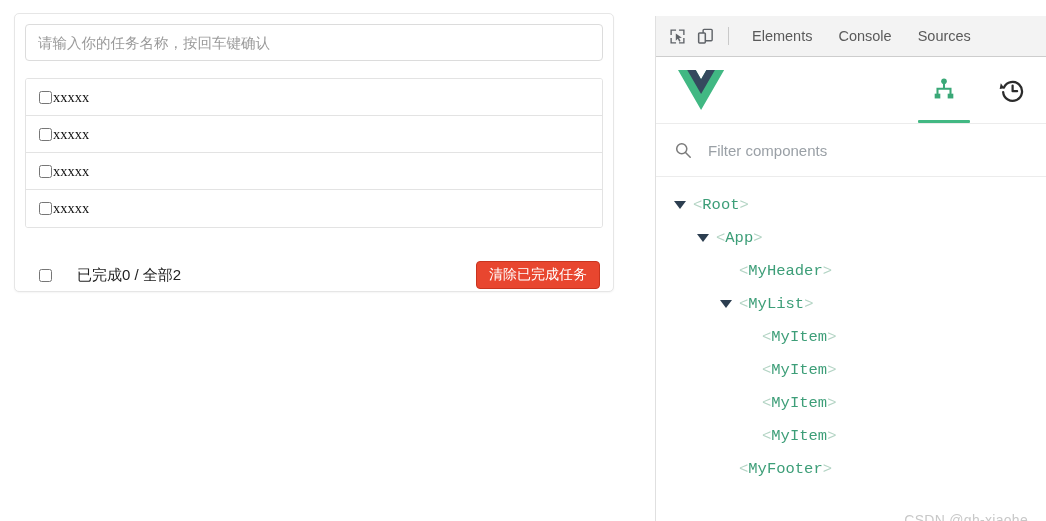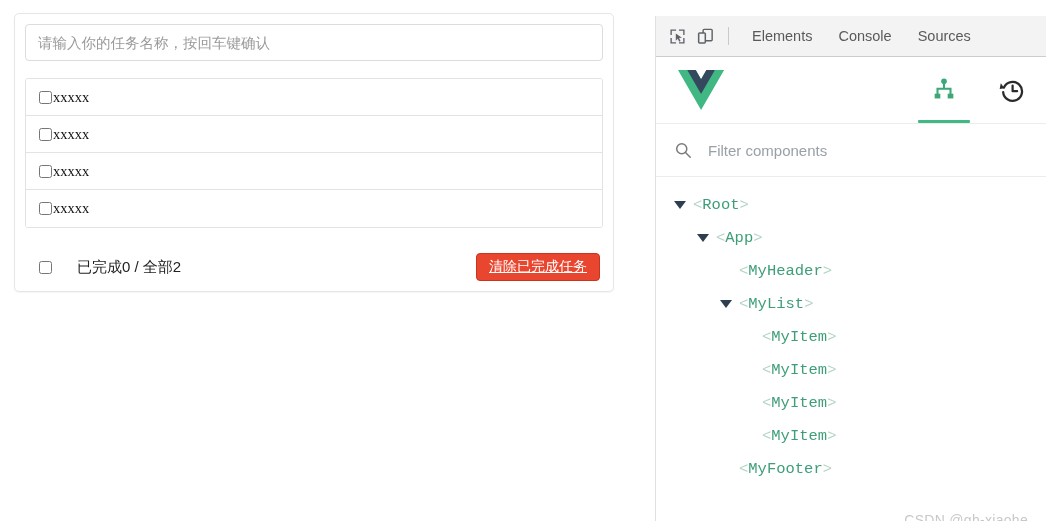--- a/index.html
+++ b/index.html
@@ -104,21 +104,21 @@
     font-family: Liberation Serif, serif;
     letter-spacing: 0px;
     line-height: 1;
   }
 
   
   #todo-footer {
     position: absolute;
     left: 10px;
     right: 10px;
-    top: 232px;
+    top: 240px;
     height: 42px;
     display: flex;
     align-items: center;
   }
   #footer-check {
     width: 13px;
     height: 13px;
     margin: 0 0 0 14px;
     flex: none;
     cursor: pointer;
@@ -318,21 +318,21 @@
         </li>
         <li class="todo-item">
           <input type="checkbox" class="cb" style="">
           <span class="item-label">xxxxx</span>
         </li>
       </ul>
 
     <div id="todo-footer">
       <input id="footer-check" type="checkbox" style="">
       <span id="footer-count">已完成0 / 全部2</span>
-      <button id="clear-btn" style="background: rgb(232, 70, 47); text-decoration: underline;">清除已完成任务</button>
+      <button id="clear-btn" style="background: rgb(232, 70, 47);">清除已完成任务</button>
     </div>
 
   </div>
 </div>
 
 <div id="devtools">
 
   <div id="dt-toolbar">
     <div class="dt-icon-btn">
       <svg width="17" height="17" viewBox="0 0 20 20">

